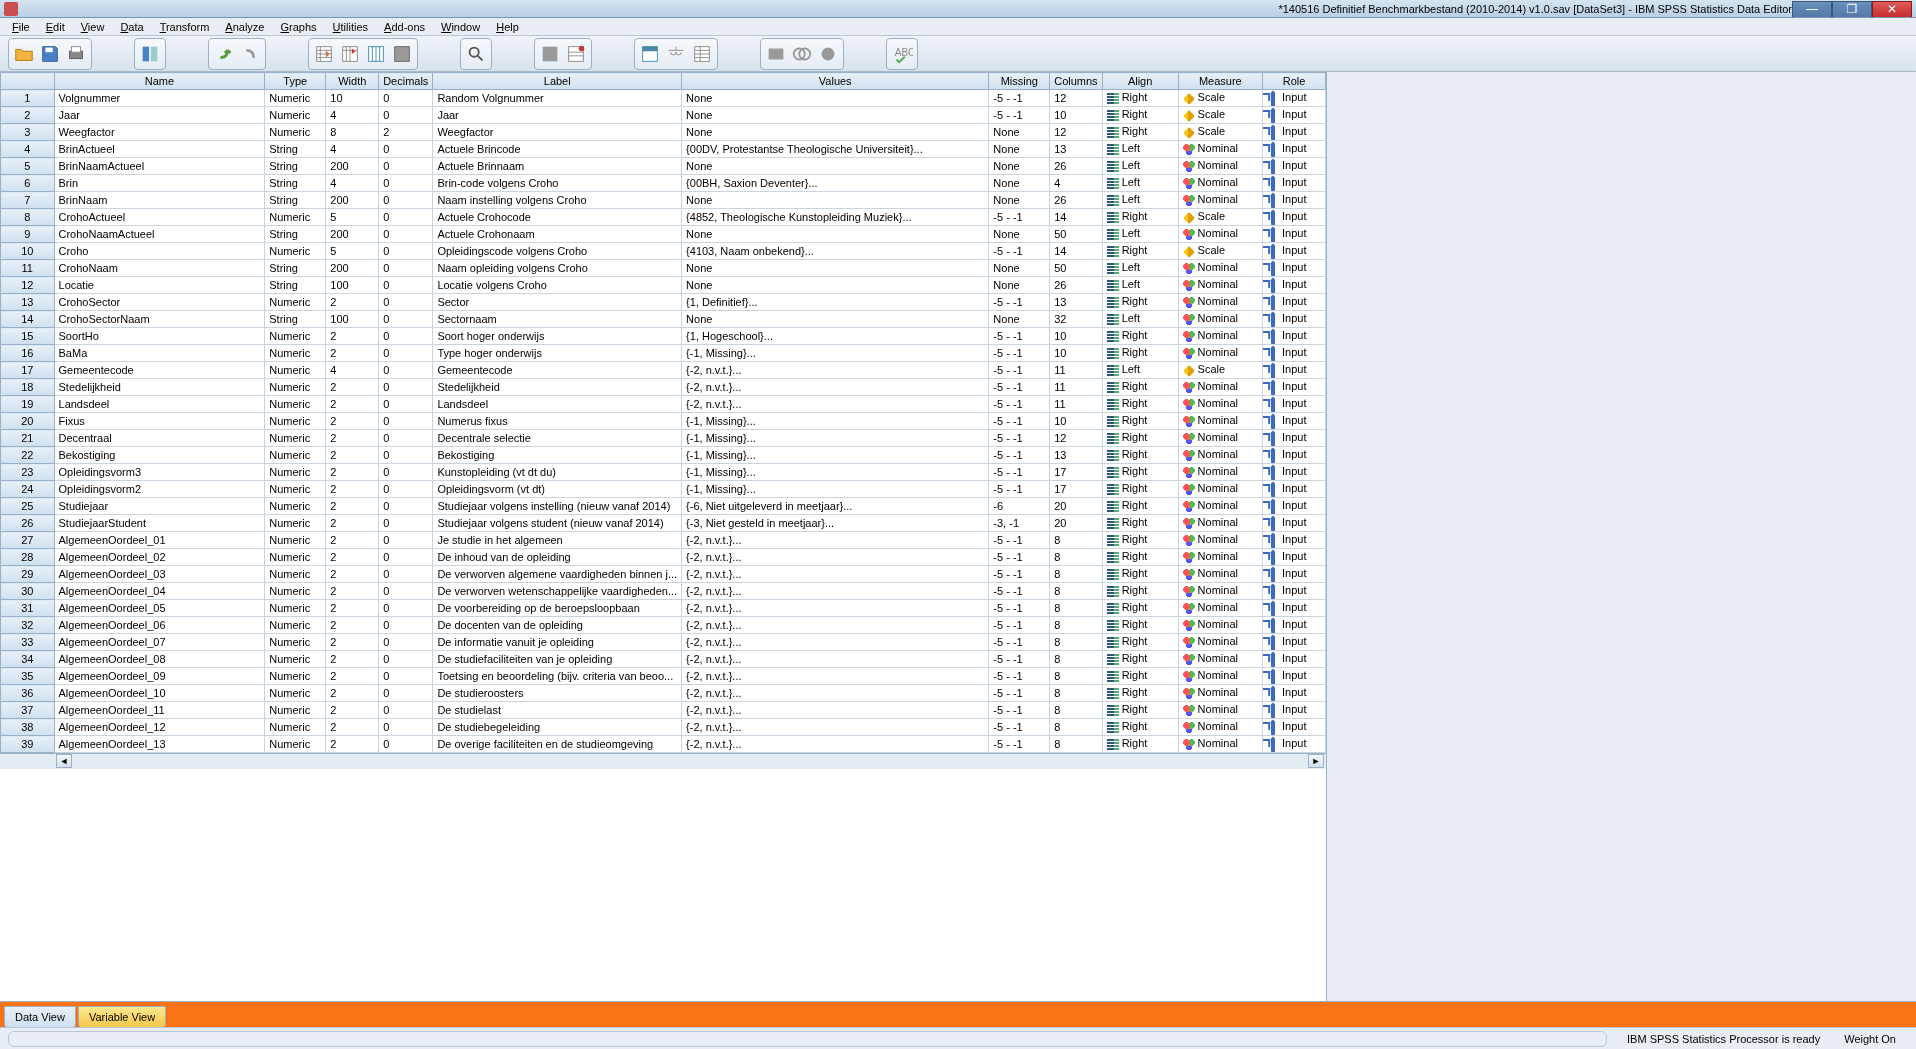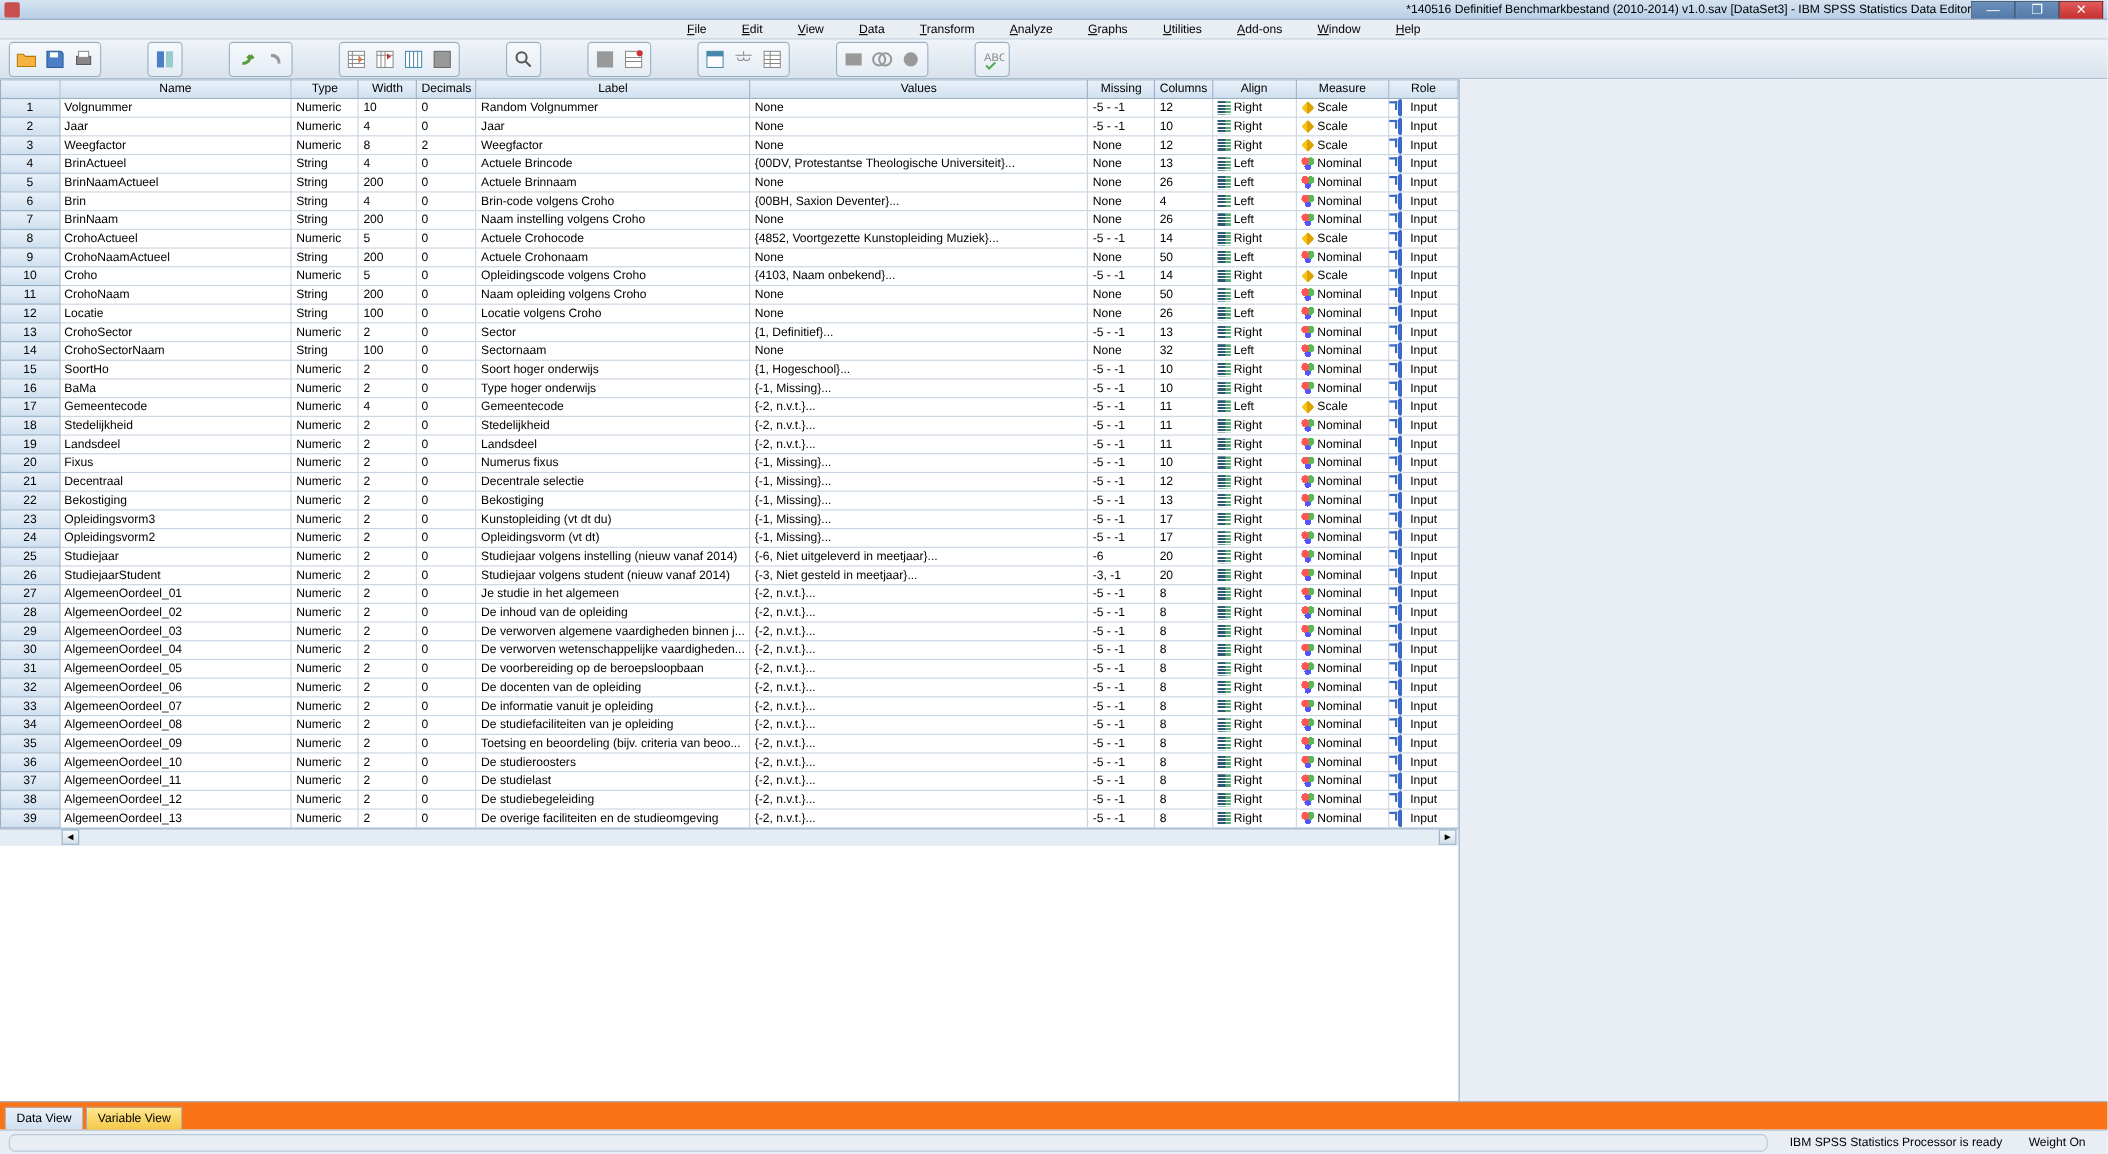--- a/index.html
+++ b/index.html
@@ -5,21 +5,21 @@
 * { margin: 0; padding: 0; box-sizing: border-box; font-family: Tahoma, Arial, sans-serif; font-size: 11px; }
 body { background: #e8eef4; overflow: hidden; width: 1916px; height: 1049px; }
 
 .titlebar { background: linear-gradient(#d6e4f0, #b8cfe6); height: 18px; display: flex; align-items: center; padding: 0 4px; border-bottom: 1px solid #7a96b5; font-size: 11px; }
 .titlebar .icon { width: 14px; height: 14px; background: #c94f4f; margin-right: 4px; border-radius: 2px; }
 .titlebar .title { flex: 1; text-align: right; }
 .titlebar .winbtns { display: flex; gap: 0; }
 .titlebar .winbtn { width: 40px; height: 16px; background: linear-gradient(#6a8fbb,#5279a8); color: #fff; display:flex; align-items:center; justify-content:center; font-size:12px; border:1px solid #3a5577; border-bottom:none;}
 .titlebar .winbtn.close { background: linear-gradient(#e05a5a,#c72f2f); border-color:#8a1a1a;}
 
-.menubar { background: #e8eef4; height: 18px; display: flex; align-items: center; padding: 0 4px; gap: 16px; border-bottom: 1px solid #b8c7d6; justify-content: center; }
+.menubar { background: #e8eef4; height: 18px; display: flex; align-items: center; padding: 0 4px; gap: 0; border-bottom: 1px solid #b8c7d6; }
 .menubar .menuitem { padding: 2px 8px; cursor: default; }
 .menubar .menuitem:first-letter { text-decoration: underline; }
 
 .toolbar { background: linear-gradient(#f0f4f8, #d8e2ec); height: 36px; display: flex; align-items: center; padding: 2px 8px; gap: 18px; border-bottom: 1px solid #a8b8c8; }
 .toolbar .tbtn { width: 26px; height: 26px; border: 1px solid transparent; border-radius: 3px; display:flex; align-items:center; justify-content:center; }
 .toolbar svg { width:22px; height:22px; }
 .toolbar .sep { width:6px; }
 .grp { border:1px solid #9ab0c6; border-radius:4px; padding:2px; display:flex; background:linear-gradient(#f6f9fc,#e4ecf4);}
 
 .gridwrap { position: relative; height: calc(1049px - 18px - 18px - 36px - 26px - 22px); overflow: hidden; background:#fff; }
@@ -348,21 +348,21 @@
           <td class="c-measure"><span class="ico ico-nominal"></span>Nominal</td>
           <td class="c-role"><span class="ico ico-input"></span>Input</td>
         </tr>
         <tr>
           <td class="rownum">8</td>
           <td class="c-name">CrohoActueel</td>
           <td class="c-type">Numeric</td>
           <td class="c-width">5</td>
           <td class="c-dec">0</td>
           <td class="c-label">Actuele Crohocode</td>
-          <td class="c-values">{4852, Voortgezette Kunstopleiding Muziek}...</td>
+          <td class="c-values">{4852, Theologische Kunstopleiding Muziek}...</td>
           <td class="c-missing">-5 - -1</td>
           <td class="c-columns">14</td>
           <td class="c-align"><span class="ico ico-align"></span>Right</td>
           <td class="c-measure"><span class="ico ico-scale"></span>Scale</td>
           <td class="c-role"><span class="ico ico-input"></span>Input</td>
         </tr>
         <tr>
           <td class="rownum">9</td>
           <td class="c-name">CrohoNaamActueel</td>
           <td class="c-type">String</td>

